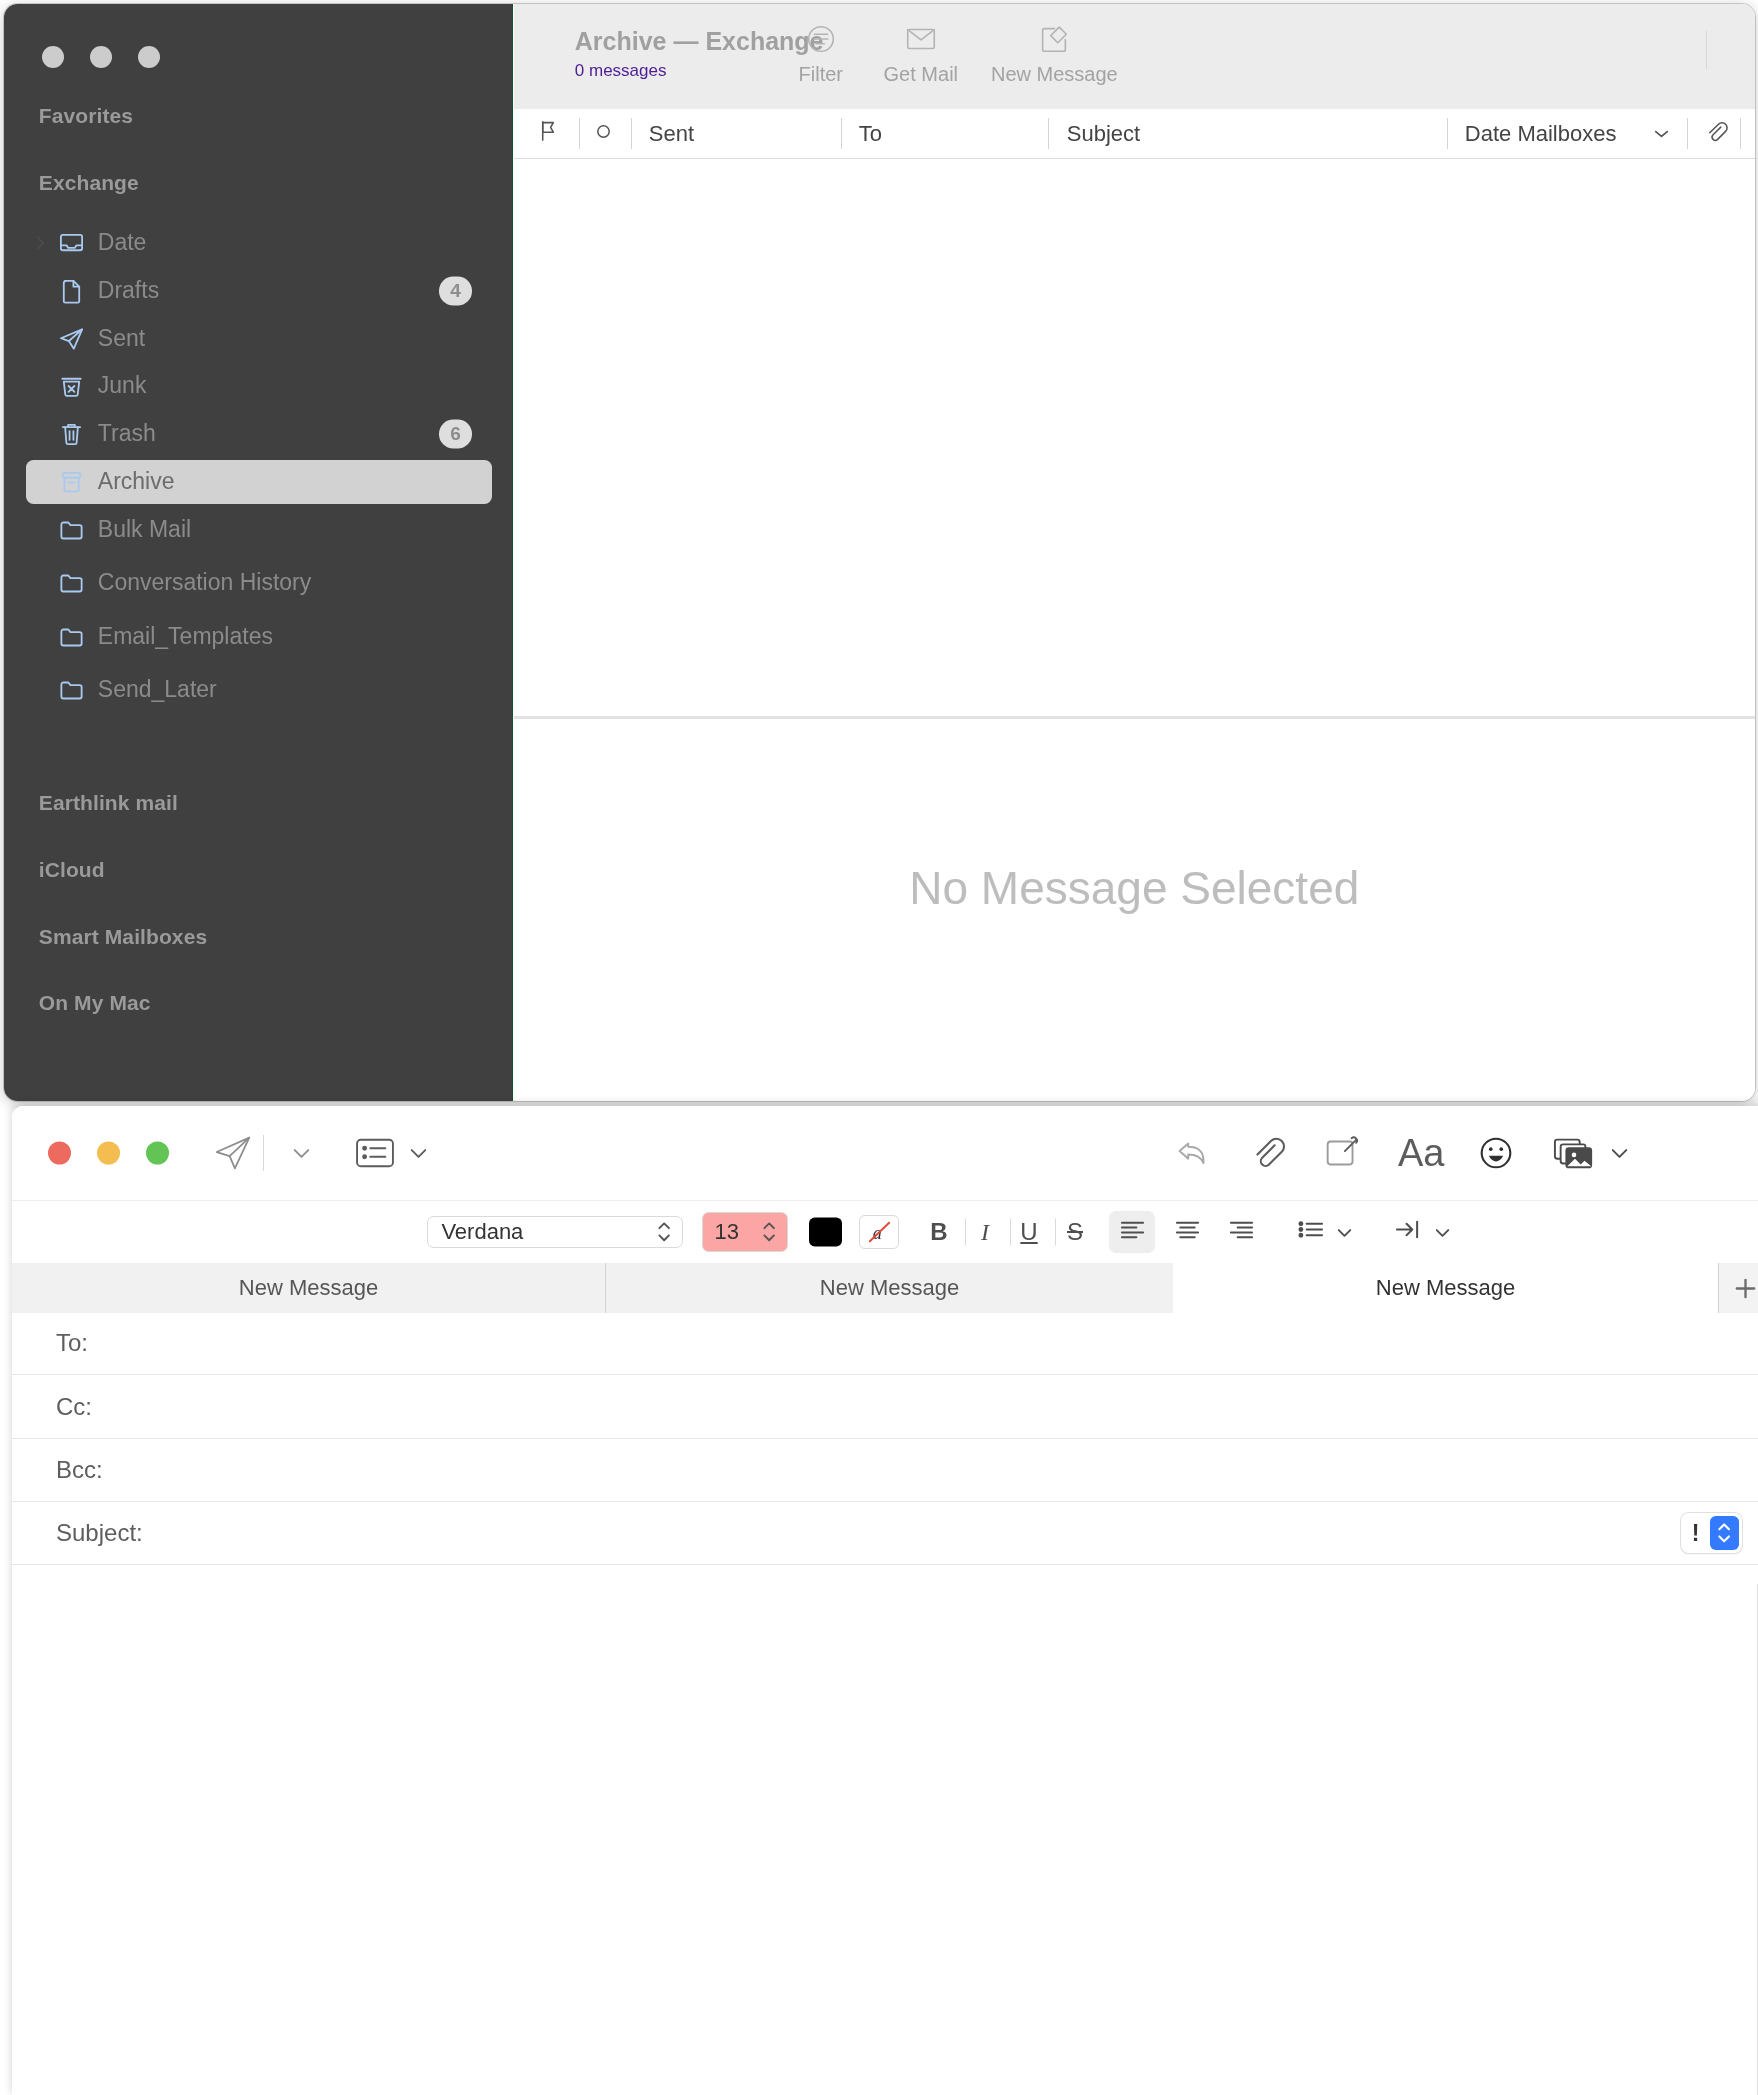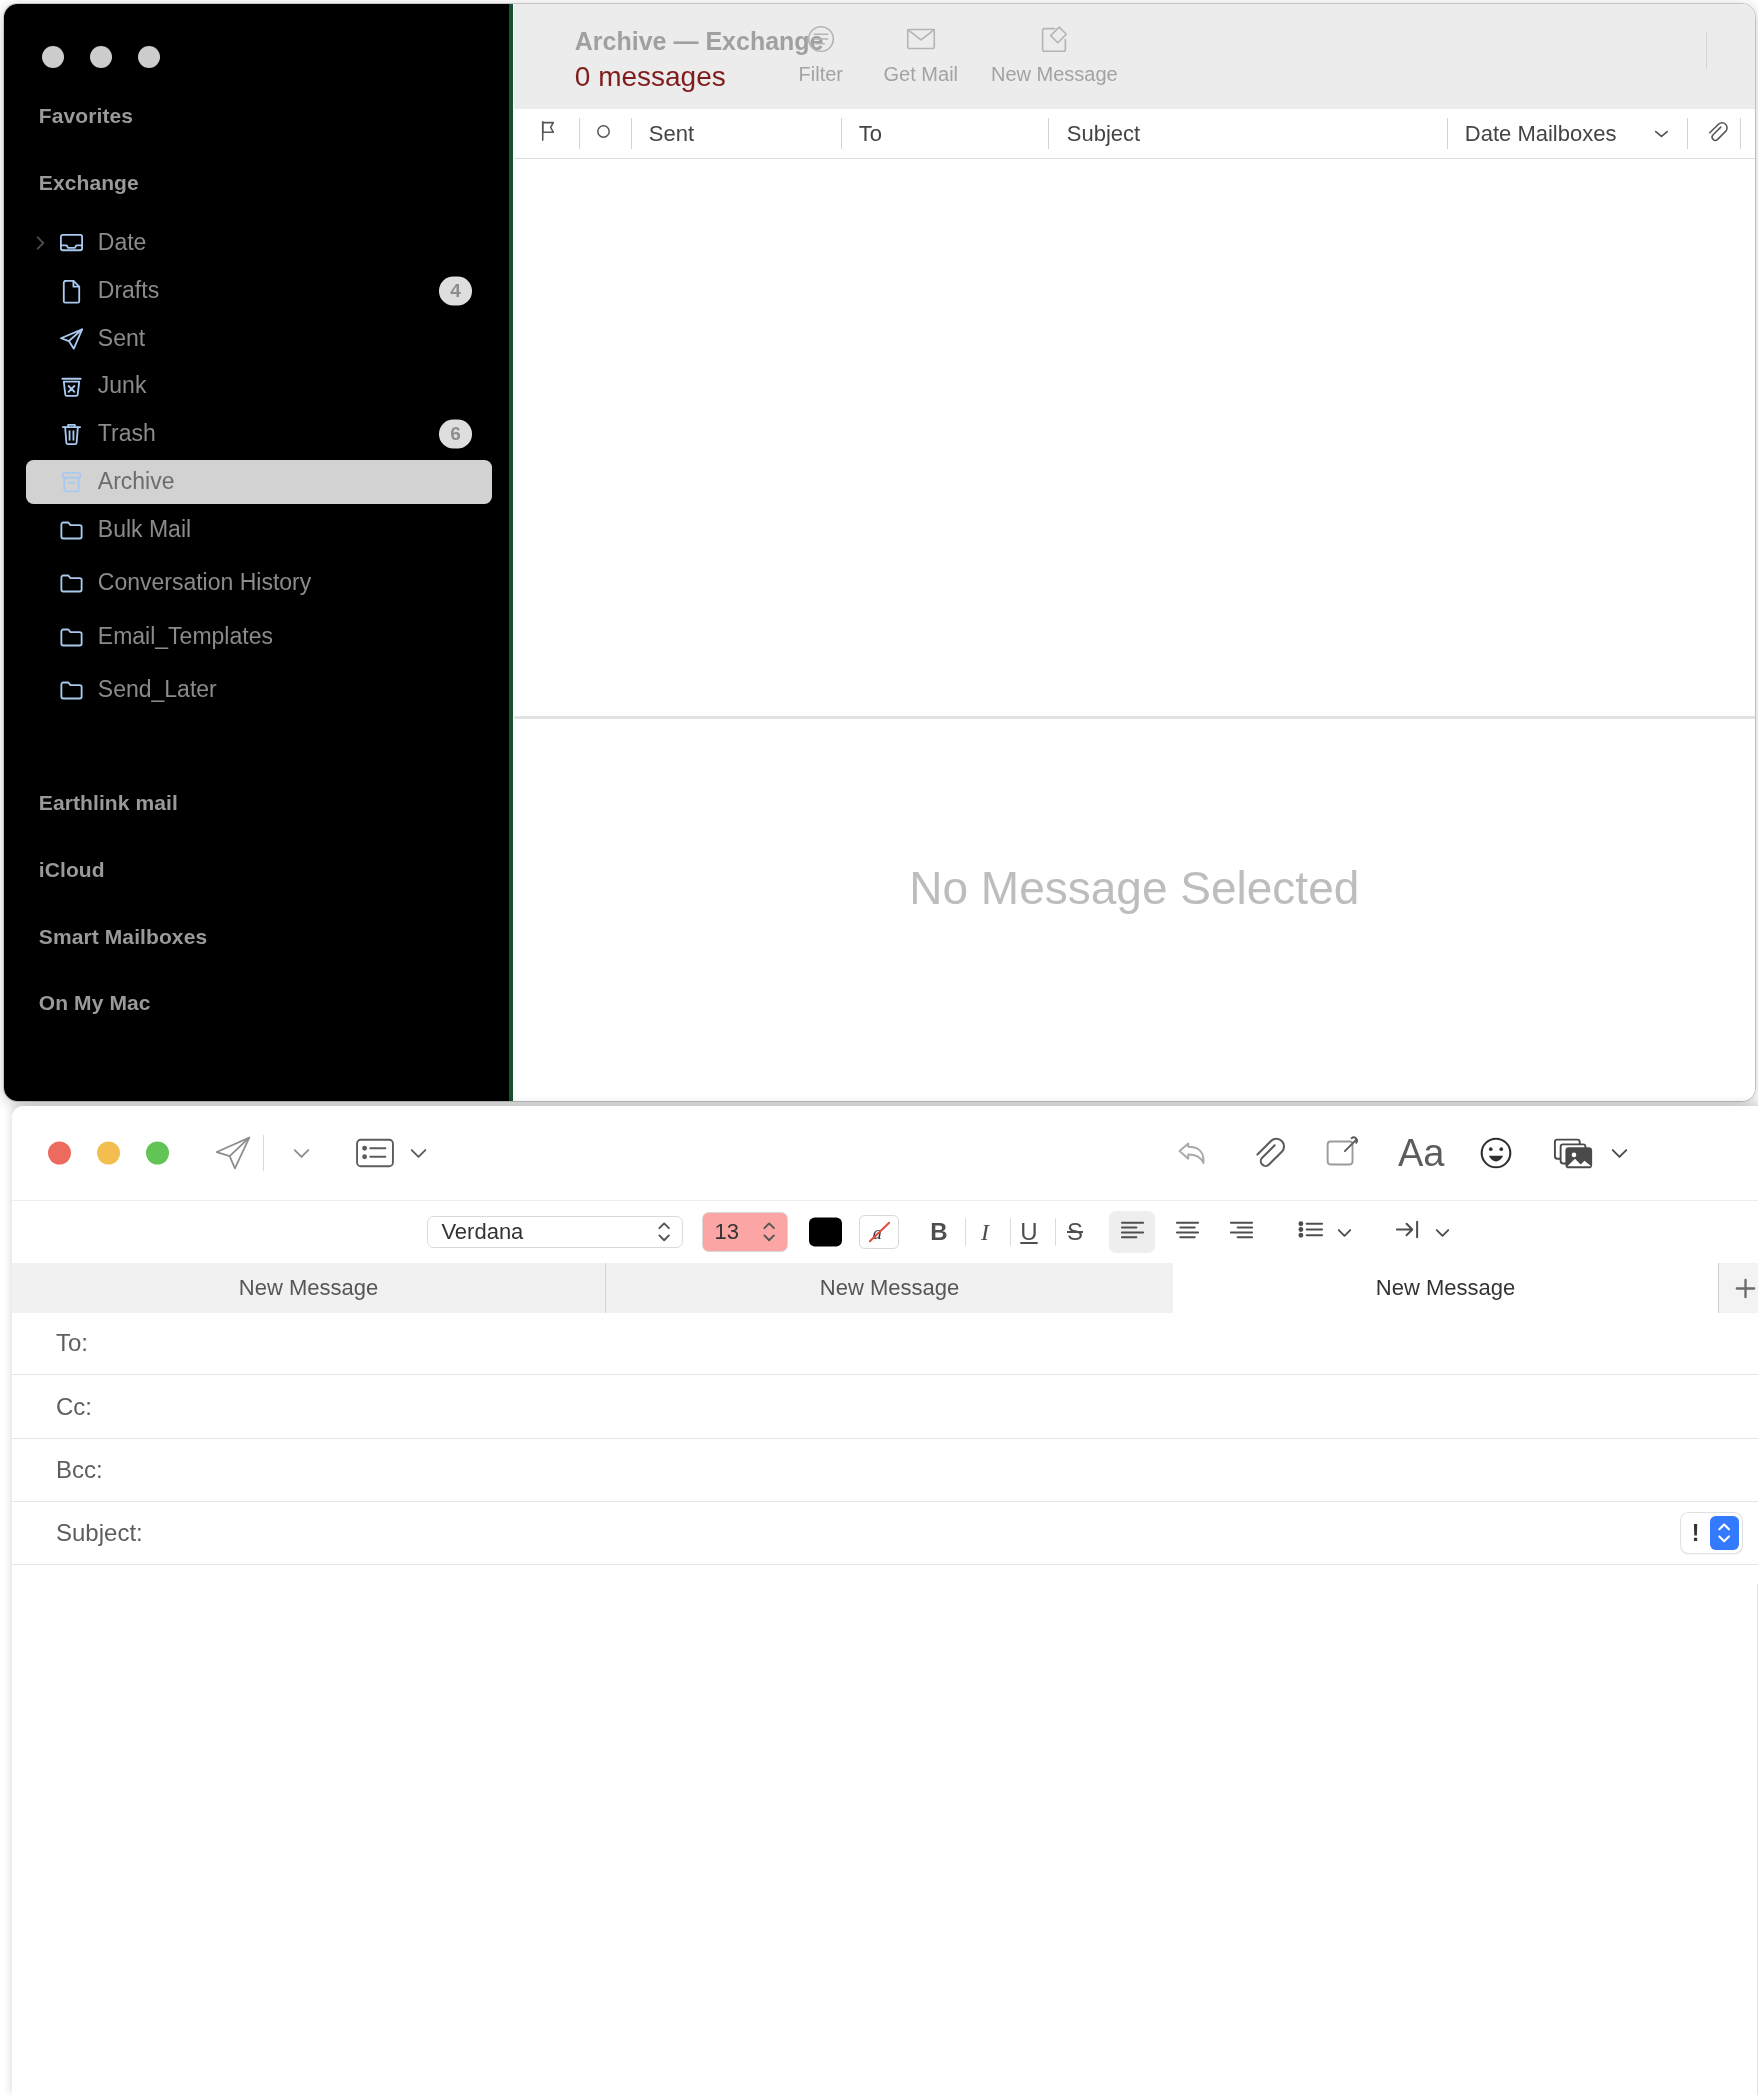--- a/index.html
+++ b/index.html
@@ -18,22 +18,22 @@
     border-radius: 13.4px;
     overflow: hidden;
     background: #ffffff;
     box-shadow: 0 0 0 1px rgba(0,0,0,0.16), 0 2.9px 13.4px rgba(0,0,0,0.22);
   }
 
   
   .sidebar {
     position: absolute; left: 0; top: 0;
     width: 509px; height: 100%;
-    background: #000000;
-    border-right: 4px solid #14532d;
+    background: #404040;
+    border-right: 1px solid #14532d;
     text-decoration: underline;
   }
   .traffic { position: absolute; left: 38px; top: 42px; display: flex; gap: 26px; }
   .tl { width: 22px; height: 22px; border-radius: 50%; background: #cccccc; }
 
   .sb-section {
     position: absolute; left: 35px;
     font-size: 21px; font-weight: 700; color: #9a9a9a;
     letter-spacing: 0.1px; white-space: nowrap;
   }
@@ -72,21 +72,21 @@
   .toolbar {
     position: absolute; left: 0; top: 0; right: 0; height: 105px;
     background: #ececec;
   }
   .tb-title {
     position: absolute; left: 61px; top: 23px;
     font-size: 25px; font-weight: 700; color: #a0a0a0; white-space: nowrap;
   }
   .tb-sub {
     position: absolute; left: 61px; top: 57px;
-    font-size: 28px; color: #7f1d1d; white-space: nowrap;
+    font-size: 17px; color: #4c1d95; white-space: nowrap;
   }
   .tb-btn {
     position: absolute; top: 15.3px; width: 124px; height: 76px;
     display: flex; flex-direction: column; align-items: center; gap: 3.8px;
   }
   .tb-btn .ic { height: 40px; display: flex; align-items: center; justify-content: center; color: #b4b4b4; }
   .tb-btn .ic svg { display: block; }
   .tb-btn .lb { font-size: 20px; color: #a3a3a3; white-space: nowrap; }
   .tb-sep {
     position: absolute; top: 27px; width: 1px; height: 38px; background: #d6d6d6;

